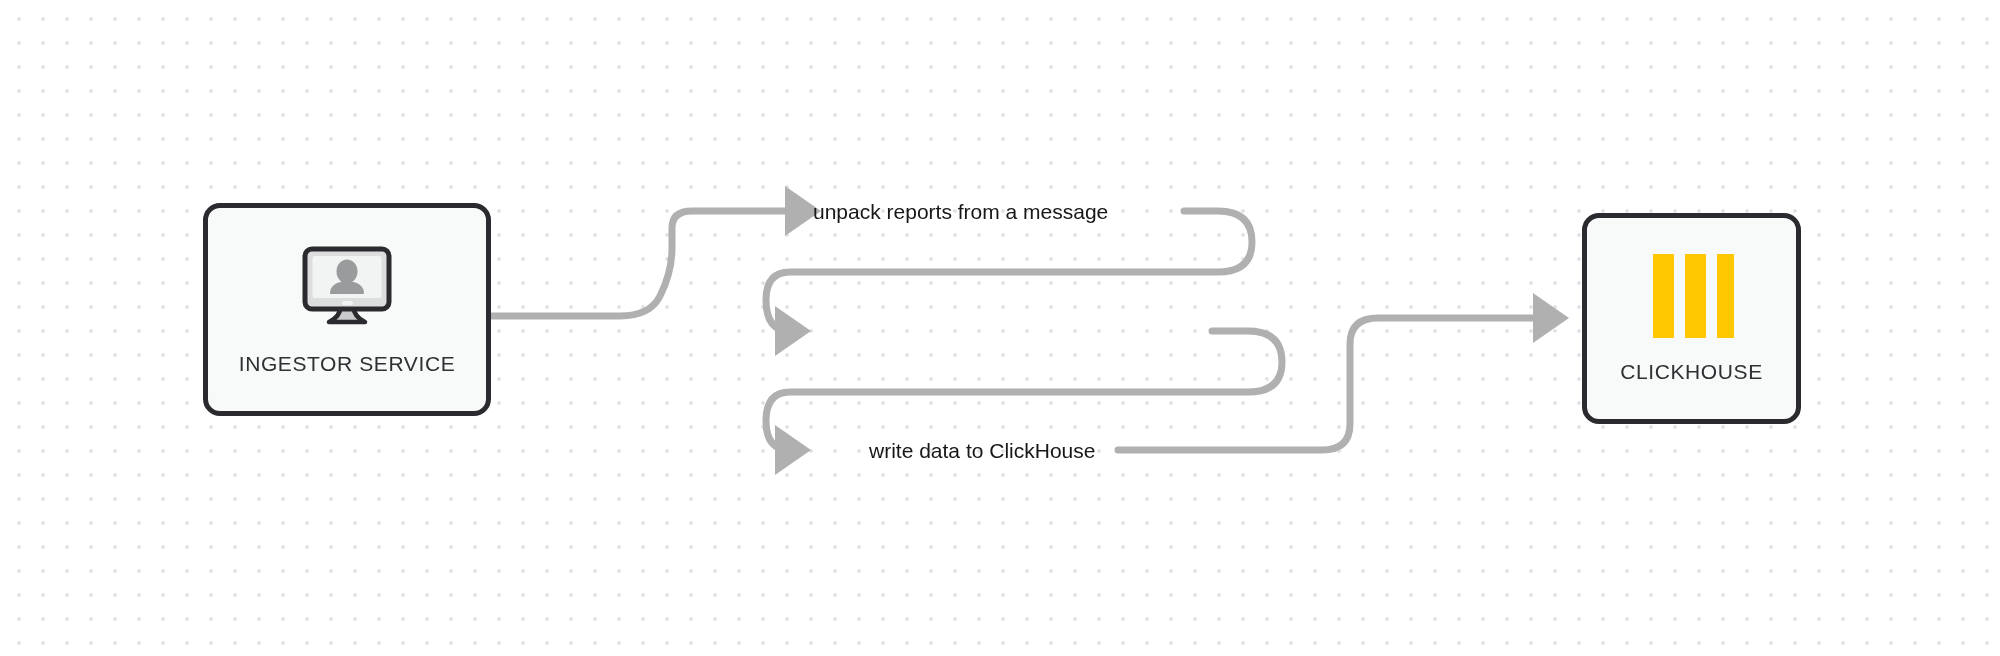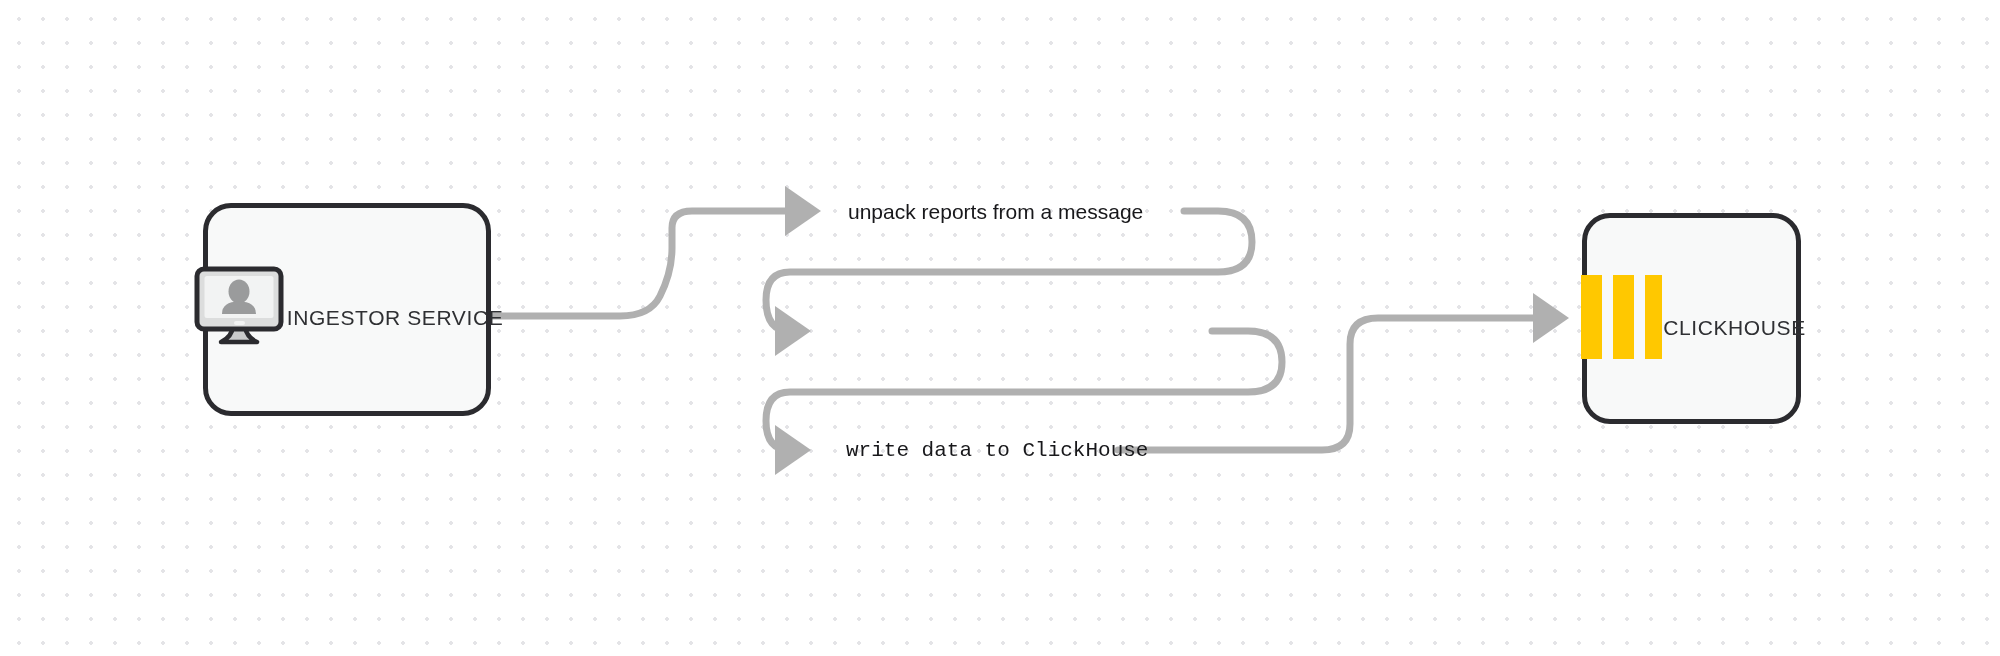--- a/index.html
+++ b/index.html
@@ -23,23 +23,23 @@
     position: absolute;
     inset: 0;
     width: 2000px;
     height: 656px;
   }
   .node {
     position: absolute;
     box-sizing: border-box;
     background: #f8f9f9;
     border: 5px solid #2b2b2f;
-    border-radius: 28px;
+    border-radius: 17px;
     display: flex;
-    flex-direction: row;
+    flex-direction: column;
     align-items: center;
     justify-content: center;
   }
   .node-label {
     font-size: 21px;
     letter-spacing: 0.6px;
     color: #2f3033;
     text-align: center;
     white-space: nowrap;
   }
@@ -62,23 +62,23 @@
   .edge-label {
     position: absolute;
     font-size: 21px;
     color: #18181b;
     white-space: nowrap;
     line-height: 1;
     transform: translateY(-50%);
     background: transparent;
     padding: 0 6px;
   }
-  #label-unpack { left: 842px; top: 211px; text-align: right; }
+  #label-unpack { left: 807px; top: 211px; text-align: right; }
   #label-processing { left: 828px; top: 331px; }
-  #label-write { left: 840px; top: 450px; font-family: Liberation Mono, monospace; }
+  #label-write { left: 863px; top: 450px; }
 </style>
 </head>
 <body>
 
 <div id="canvas">
 
   <svg id="edges" viewBox="0 0 2000 656" xmlns="http://www.w3.org/2000/svg">
     <defs>
       <marker id="arrow" markerWidth="11" markerHeight="11" refX="2.2" refY="4" orient="auto" markerUnits="strokeWidth">
         <path d="M0,0.4 L0,7.6 L5.2,4 Z" fill="#b0b0b0"></path>

